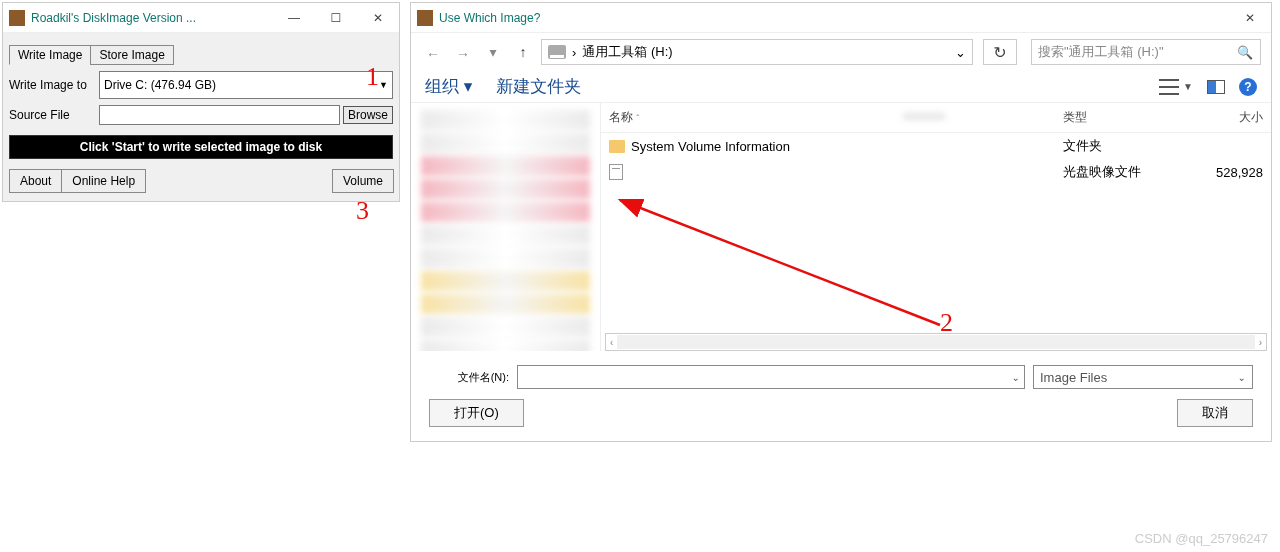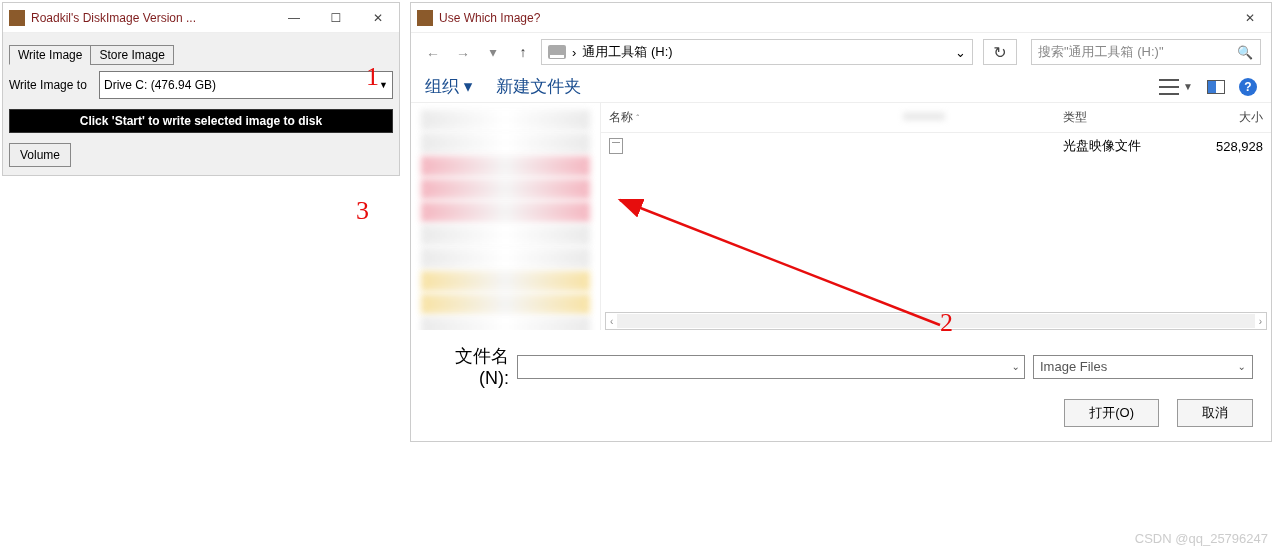--- a/index.html
+++ b/index.html
@@ -2,21 +2,21 @@
 <html><head>
 <meta charset="utf-8">
 <style>
 * { box-sizing: border-box; margin: 0; padding: 0; font-family: "Segoe UI", Tahoma, sans-serif; }
 body { width: 1280px; height: 552px; background: #fff; position: relative; overflow: hidden; }
 
 
 .win1 { position: absolute; left: 2px; top: 2px; width: 398px; border: 1px solid #ccc; background: #f0f0f0; }
 .titlebar { display: flex; align-items: center; height: 30px; background: #fff; border-bottom: 1px solid #eee; }
 .titlebar .icon { width: 16px; height: 16px; margin: 0 6px; background: #8b5a2b; }
-.titlebar .title { flex: 1; font-size: 12px; color: #7f1d1d; }
+.titlebar .title { flex: 1; font-size: 12px; color: #0f766e; }
 .titlebar .winbtn { width: 42px; height: 30px; display: flex; align-items: center; justify-content: center; font-size: 12px; color: #444; }
 
 .win1 .body { padding: 12px 6px 8px; background: #f0f0f0; }
 .tabs { display: flex; }
 .tab { padding: 2px 8px; font-size: 12px; border: 1px solid #888; background: #eee; margin-right: -1px; }
 .tab.active { background: #f0f0f0; border-bottom-color: #f0f0f0; }
 .form-row { display: flex; align-items: center; margin-top: 6px; }
 .form-row label { font-size: 12px; width: 90px; }
 .drive-select { flex: 1; border: 1px solid #7a7a7a; background: #fff; display: flex; align-items: center; padding: 1px 4px; font-size: 12px; justify-content: space-between; height: 28px; }
 .drive-select .arrow { font-size: 9px; }
@@ -61,23 +61,23 @@
 .col-size { width: 80px; text-align: right; }
 .file-row { display: flex; align-items: center; font-size: 13px; padding: 4px 8px; }
 .folder-icon { width:16px;height:13px;background:#f5c96b;border-radius:1px;margin-right:6px;}
 .file-icon { width:14px;height:16px;border:1px solid #999;margin-right:6px;position:relative;}
 .file-icon::after{content:"";position:absolute;top:3px;left:2px;right:2px;border-top:1px solid #999;}
 .scroll-h { height:18px; border:1px solid #ccc; margin:0 4px; display:flex; align-items:center; padding:0 4px; justify-content:space-between; color:#888; font-size:10px;}
 .scroll-h .track{flex:1;background:#f0f0f0;height:14px;margin:0 4px;}
 
 .footer { padding: 14px 18px; display:flex; flex-direction:column; gap:10px;}
 .fn-row { display:flex; align-items:center; gap:8px;}
-.fn-row label { font-size:18px; width:80px; text-align:right;}
+.fn-row label { font-size:11px; width:80px; text-align:right;}
 .filetype-select { width:220px; border:1px solid #888; height:24px; display:flex; align-items:center; justify-content:space-between; padding:0 6px; font-size:13px; color:#555;}
-.dlg-btns { display:flex; justify-content:flex-end; gap:18px;}
+.dlg-btns { display:flex; justify-content:space-between; gap:18px;}
 .dlg-btn { border:1px solid #999; padding:4px 24px; font-size:13px; background:#f5f5f5;}
 
 
 .anno { position:absolute; color:#e70d0d; font-size:26px; font-family: serif;}
 .arrow-svg { position:absolute; left:590px; top:165px; pointer-events:none;}
 .watermark { position:absolute; right:12px; bottom:6px; color:#ccc; font-size:13px;}
 </style>
 </head>
 <body>
 
@@ -94,22 +94,31 @@
       <div class="tab active">Write Image</div>
       <div class="tab">Store Image</div>
     </div>
     <div class="form-row">
       <label>Write Image to</label>
       <div class="drive-select">
         <span>Drive C: (476.94 GB)</span>
         <span class="arrow">▼</span>
       </div>
     </div>
+    <div class="form-row">
+      <label>Source File</label>
+      <input class="src-input" style="">
+      <button class="browse-btn">Browse</button>
+    </div>
     <div class="blackbar">Click 'Start' to write selected image to disk</div>
     <div class="bottom-row">
+      <div class="btn-group">
+        <button class="btn">About</button>
+        <button class="btn">Online Help</button>
+      </div>
       <button class="btn">Volume</button>
     </div>
   </div>
 </div>
 
 <div class="win2">
   <div class="titlebar">
     <div class="icon"></div>
     <div class="title">Use Which Image?</div>
     <div class="winbtn">✕</div>
@@ -165,20 +174,29 @@
         <div class="pix g"></div>
         <div class="pix g"></div>
       <div class="pix g"></div>
     </div>
     <div class="file-area">
       <div class="file-header">
         <div class="col-name"><span>名称</span> <span style="font-size:9px;color:#888">ˆ</span></div>
         <div class="col-date">xxxxxxx</div>
         <div class="col-type">类型</div>
         <div class="col-size">大小</div>
+      </div>
+      <div class="file-row">
+        <div class="col-name" style="display:flex;align-items:center">
+            <div class="folder-icon"></div>
+            <span>System Volume Information</span>
+          </div>
+        <div class="col-date"></div>
+        <div class="col-type">文件夹</div>
+        <div class="col-size"></div>
       </div>
       <div class="file-row">
         <div class="col-name" style="display:flex;align-items:center">
             <div class="file-icon"></div>
           </div>
         <div class="col-date"></div>
         <div class="col-type">光盘映像文件</div>
         <div class="col-size">528,928</div>
       </div>
       <div style="flex:1"></div>

